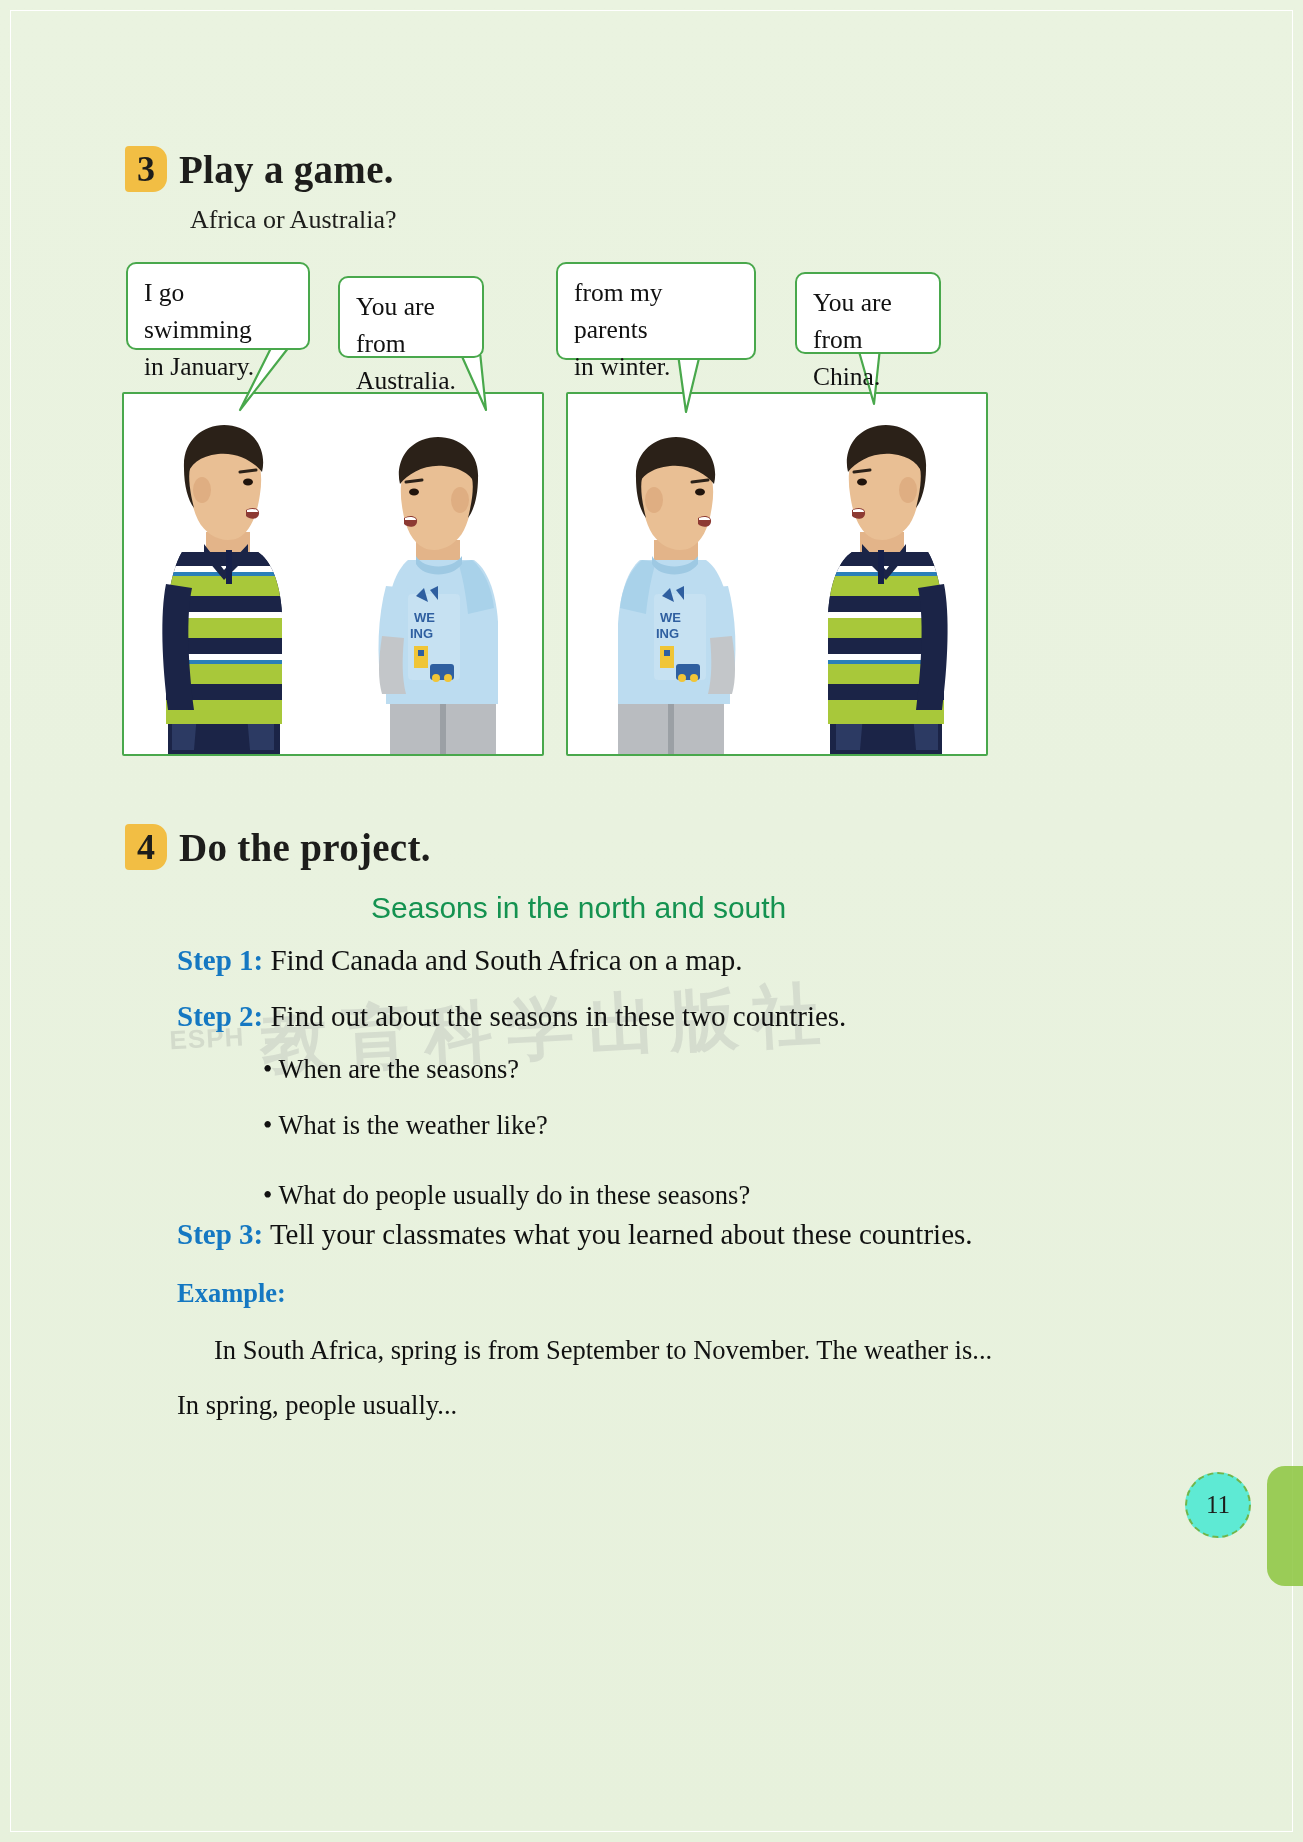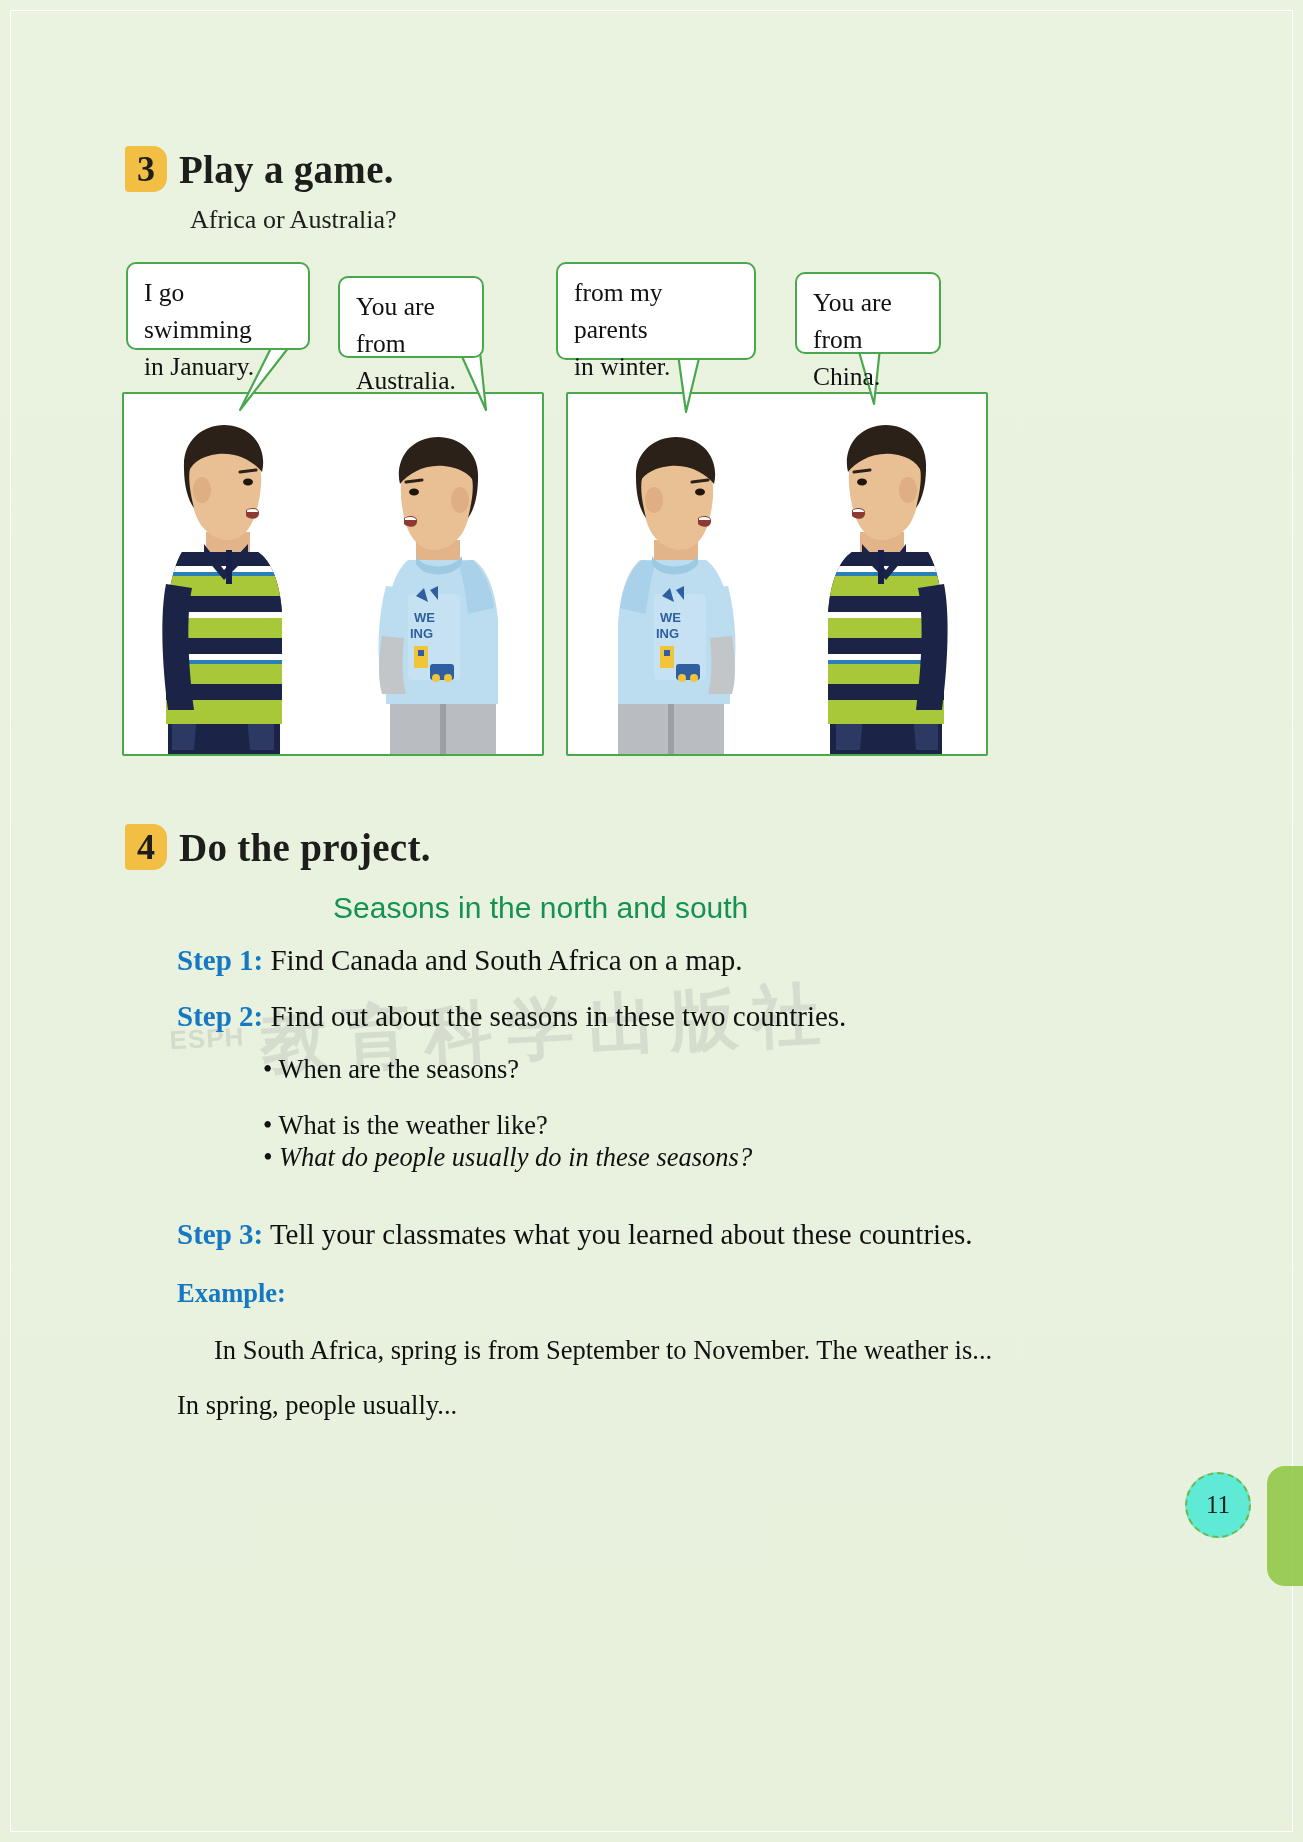--- a/index.html
+++ b/index.html
@@ -412,33 +412,33 @@
     <path d="M36,86 C42,82 50,84 49,90 C48,96 40,96 36,92 Z" fill="#8d3a33"></path>
     <path d="M37,86 C42,84 48,85 48,88 L37,88 Z" fill="#ffffff"></path>
   </svg>
 </div>
 
 <div class="section-head" style="left:125px; top:824px;">
   <div class="num-badge">4</div>
   <div class="head-text">Do the project.</div>
 </div>
 
-<div class="project-title" style="left:333px; top:891px;">Seasons in the north and south</div>
+<div class="project-title" style="left:371px; top:891px;">Seasons in the north and south</div>
 
 <div class="step-line" style="left:177px; top:944px;">
   <span class="step-label">Step 1:</span><span> Find Canada and South Africa on a map.</span>
 </div>
 
 <div class="step-line" style="left:177px; top:1000px;">
   <span class="step-label">Step 2:</span><span> Find out about the seasons in these two countries.</span>
 </div>
 
 <div class="bullet-line" style="left:263px; top:1054px;">• When are the seasons?</div>
 <div class="bullet-line" style="left:263px; top:1110px;">• What is the weather like?</div>
-<div class="bullet-line" style="left:263px; top:1142px;font-style:italic;">• What do people usually do in these seasons?</div>
+<div class="bullet-line" style="left:263px; top:1180px;">• What do people usually do in these seasons?</div>
 
 <div class="step-line" style="left:177px; top:1218px;">
   <span class="step-label">Step 3:</span><span> Tell your classmates what you learned about these countries.</span>
 </div>
 
 <div class="example-label" style="left:177px; top:1278px;">Example:</div>
 
 <div class="example-text" style="left:214px; top:1335px;">In South Africa, spring is from September to November. The weather is...</div>
 <div class="example-text" style="left:177px; top:1390px;">In spring, people usually...</div>
 

